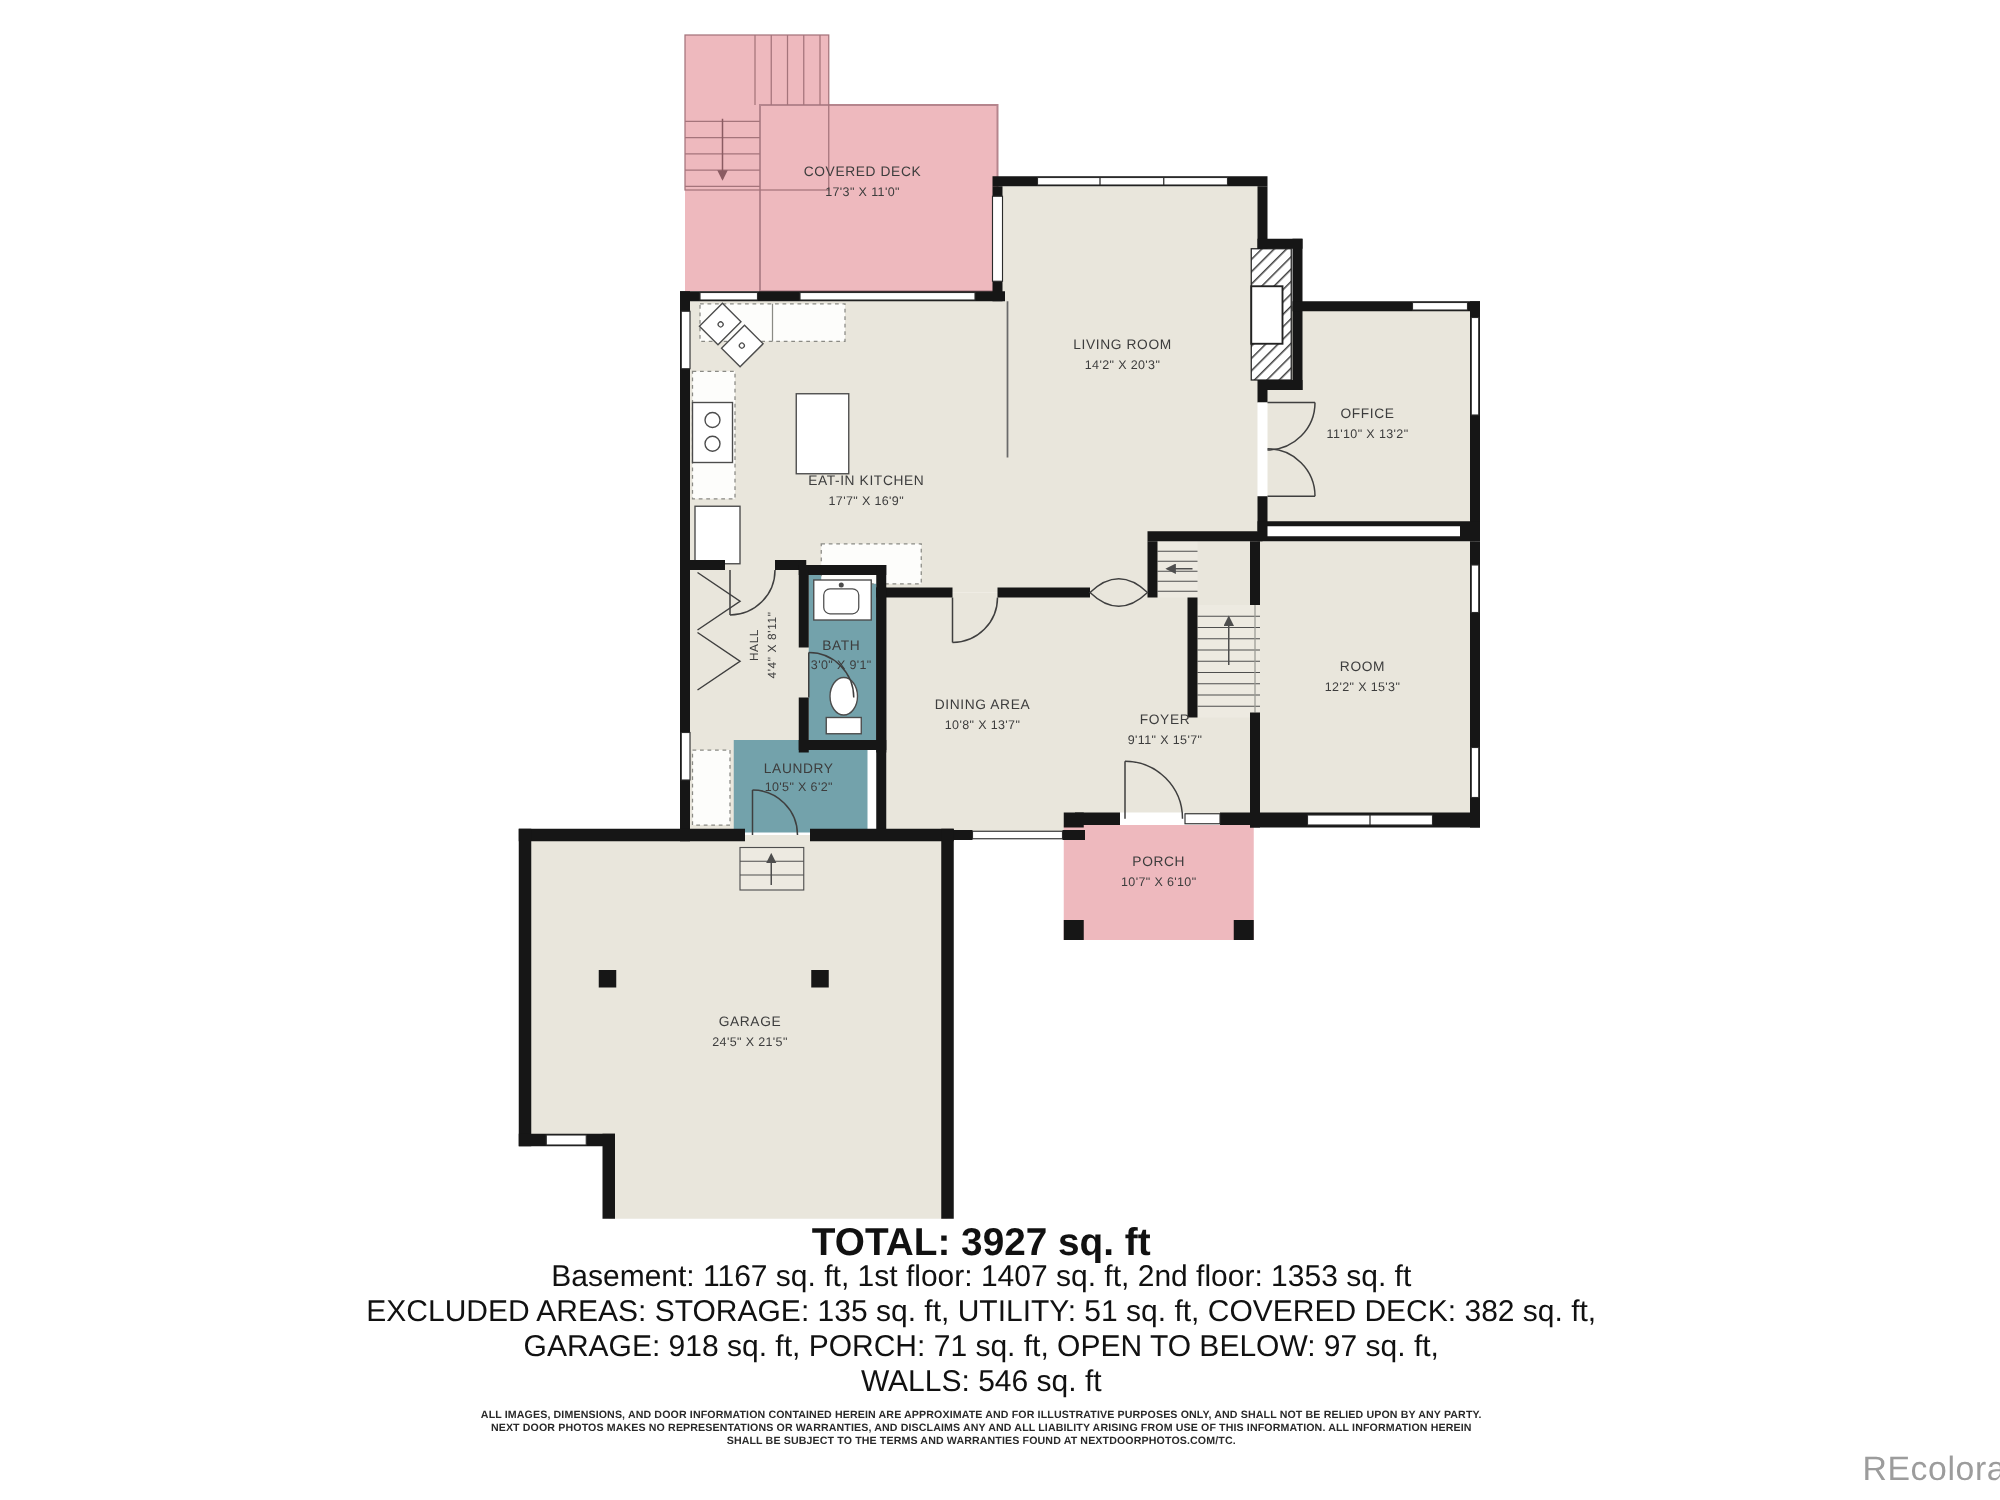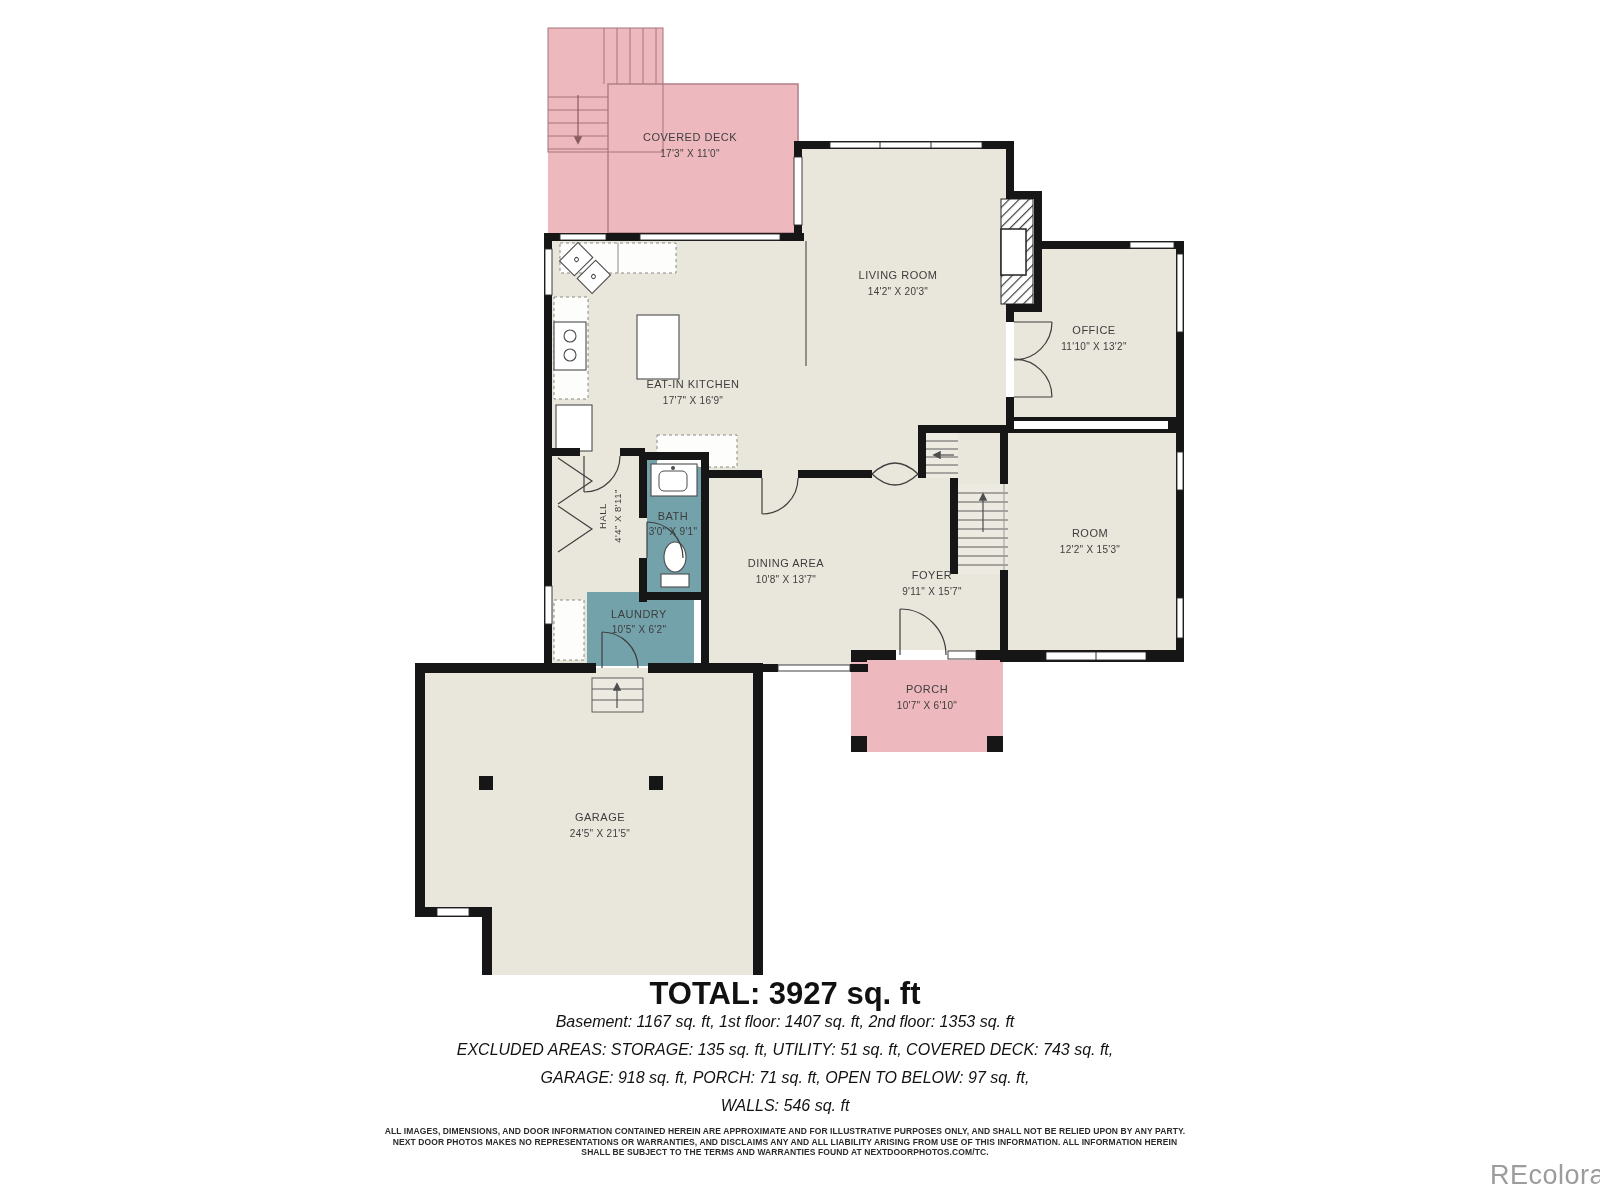--- a/index.html
+++ b/index.html
@@ -21,21 +21,21 @@
   .tread{stroke:#4e4e4e;stroke-width:0.9;}
   .decktread{stroke:#a4747b;stroke-width:1;}
   .deckline{fill:none;stroke:#b5858d;stroke-width:1.6;}
   .roomname{font-size:11px;fill:#3d3d3d;letter-spacing:0.5px;text-anchor:middle;}
   .roomdims{font-size:10px;fill:#3d3d3d;letter-spacing:0.3px;text-anchor:middle;}
   .hallname{font-size:9.5px;fill:#3d3d3d;letter-spacing:0.5px;text-anchor:middle;}
 
   
   .summary{position:absolute;left:0;top:980px;width:1570px;text-align:center;color:#111;}
   .summary .total{font-size:31px;font-weight:700;line-height:28px;}
-  .summary .line{font-size:16px;line-height:28px;font-style:italic;}
+  .summary .line{font-size:24px;line-height:28px;}
   .disclaimer{position:absolute;left:0;top:1126px;width:1570px;text-align:center;
               font-size:8.5px;font-weight:700;line-height:10.5px;color:#2a2a2a;letter-spacing:0.1px;}
   .watermark{position:absolute;top:1160px;right:4px;font-size:27px;color:#9c9c9c;letter-spacing:0.5px;}
 </style>
 </head>
 <body>
 
 <div class="page">
 
 <svg width="1600" height="975" viewBox="0 0 1600 975" style="position:absolute;left:0;top:0;">
@@ -295,21 +295,21 @@
     <text class="roomname" x="600" y="821">GARAGE</text>
     <text class="roomdims" x="600" y="837">24'5" X 21'5"</text>
   </g>
 
   <rect class="dash" x="554" y="600" width="30" height="60"></rect>
 </svg>
 
 <div class="summary">
   <div class="total">TOTAL: 3927 sq. ft</div>
   <div class="line">Basement: 1167 sq. ft, 1st floor: 1407 sq. ft, 2nd floor: 1353 sq. ft</div>
-  <div class="line">EXCLUDED AREAS: STORAGE: 135 sq. ft, UTILITY: 51 sq. ft, COVERED DECK: 743 sq. ft,</div>
+  <div class="line">EXCLUDED AREAS: STORAGE: 135 sq. ft, UTILITY: 51 sq. ft, COVERED DECK: 382 sq. ft,</div>
   <div class="line">GARAGE: 918 sq. ft, PORCH: 71 sq. ft, OPEN TO BELOW: 97 sq. ft,</div>
   <div class="line">WALLS: 546 sq. ft</div>
 </div>
 
 <div class="disclaimer">
   <div>ALL IMAGES, DIMENSIONS, AND DOOR INFORMATION CONTAINED HEREIN ARE APPROXIMATE AND FOR ILLUSTRATIVE PURPOSES ONLY, AND SHALL NOT BE RELIED UPON BY ANY PARTY.</div>
   <div>NEXT DOOR PHOTOS MAKES NO REPRESENTATIONS OR WARRANTIES, AND DISCLAIMS ANY AND ALL LIABILITY ARISING FROM USE OF THIS INFORMATION. ALL INFORMATION HEREIN</div>
   <div>SHALL BE SUBJECT TO THE TERMS AND WARRANTIES FOUND AT NEXTDOORPHOTOS.COM/TC.</div>
 </div>
 

